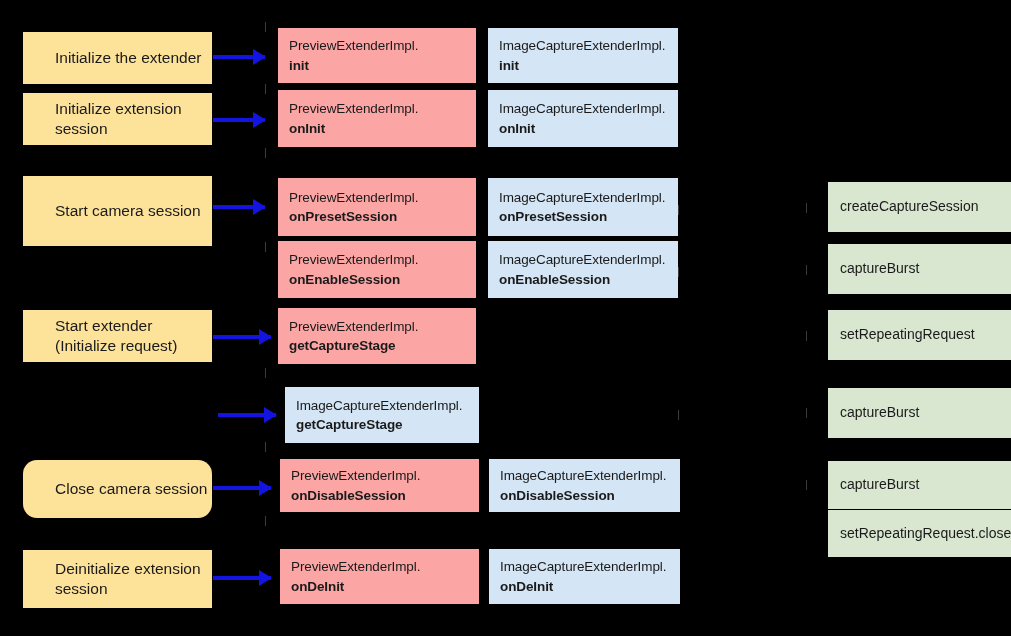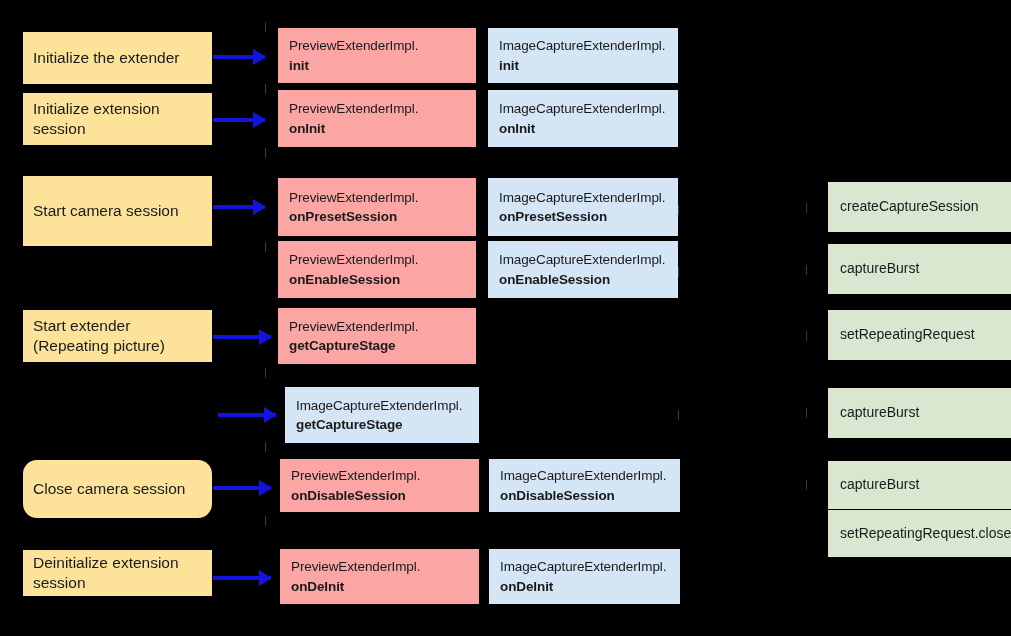--- a/index.html
+++ b/index.html
@@ -29,21 +29,21 @@
     line-height: 1.28;
   }
 
   
   .stage {
     background: #fde39a;
     padding: 0 10px;
     font-size: 15.5px;
     font-weight: 400;
   }
-  .stage .line { white-space: pre; }
+  .stage .line { white-space: pre; margin-left: 22px; }
 
   
   .api {
     padding: 0 11px;
     font-size: 13.5px;
   }
   .api-preview { background: #fca5a5; }
   .api-image   { background: #d4e5f5; }
 
   .api .cls {
@@ -167,21 +167,21 @@
   <div class="box api api-image" style="left:488px; top:241px; width:190px; height:57px;">
     <div class="cls">ImageCaptureExtenderImpl.</div>
     <div class="mth">onEnableSession</div>
   </div>
   <div class="box call" style="left:808px; top:244px; width:199px; height:50px;">
     <div>captureBurst</div>
   </div>
 
   <div class="box stage" style="left:23px; top:310px; width:189px; height:52px;">
     <div class="line">Start extender</div>
-    <div class="line">(Repeating picture)</div>
+    <div class="line">(Initialize request)</div>
   </div>
   <div class="arrow" style="left:213px; top:335px; width:58px;"></div>
   <div class="box api api-preview" style="left:278px; top:308px; width:198px; height:56px;">
     <div class="cls">PreviewExtenderImpl.</div>
     <div class="mth">getCaptureStage</div>
   </div>
   <div class="box call" style="left:808px; top:310px; width:199px; height:50px;">
     <div>setRepeatingRequest</div>
   </div>
 
@@ -206,21 +206,21 @@
     <div class="cls">ImageCaptureExtenderImpl.</div>
     <div class="mth">onDisableSession</div>
   </div>
   <div class="box call" style="left:808px; top:461px; width:199px; height:48px;">
     <div>captureBurst</div>
   </div>
   <div class="box call" style="left:808px; top:510px; width:199px; height:47px;">
     <div>setRepeatingRequest.close</div>
   </div>
 
-  <div class="box stage" style="left:23px; top:550px; width:189px; height:46px;">
+  <div class="box stage" style="left:23px; top:550px; width:189px; height:58px;">
     <div class="line">Deinitialize extension</div>
     <div class="line">session</div>
   </div>
   <div class="arrow" style="left:213px; top:576px; width:58px;"></div>
   <div class="box api api-preview" style="left:280px; top:549px; width:199px; height:55px;">
     <div class="cls">PreviewExtenderImpl.</div>
     <div class="mth">onDeInit</div>
   </div>
   <div class="box api api-image" style="left:489px; top:549px; width:191px; height:55px;">
     <div class="cls">ImageCaptureExtenderImpl.</div>

